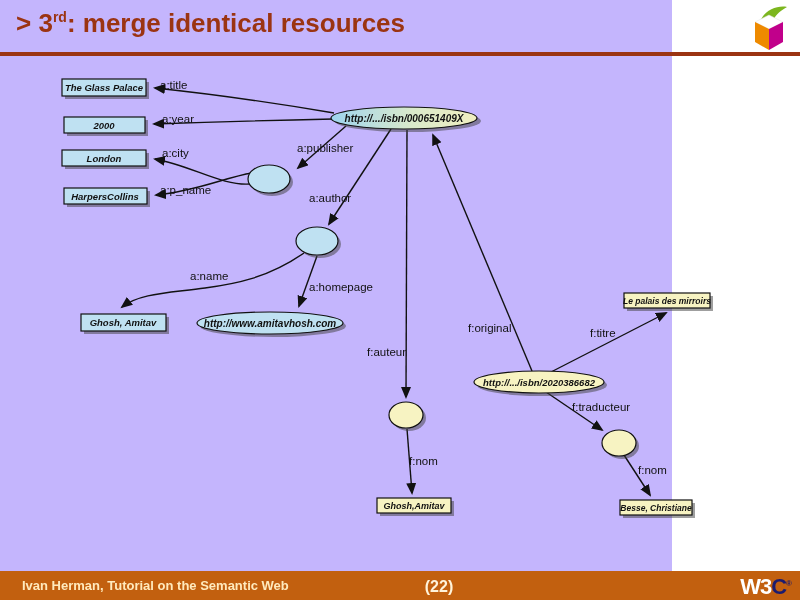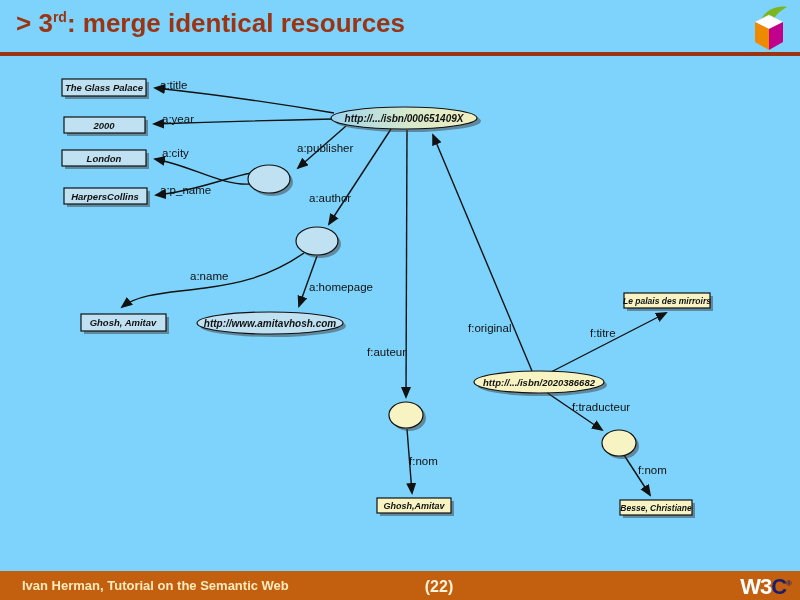--- a/index.html
+++ b/index.html
@@ -1,18 +1,18 @@
 <!DOCTYPE html>
 <html><head>
 <meta charset="utf-8">
 <style>
   html,body{margin:0;padding:0;}
   body{width:800px;height:600px;overflow:hidden;background:#ffffff;
        font-family:"Liberation Sans",sans-serif;}
-  .slide{position:relative;width:800px;height:600px;background:#7dd3fc;}
+  .slide{position:relative;width:672px;height:600px;background:#c4b5fd;}
 
   
   .header{position:absolute;left:0;top:0;width:800px;height:58px;}
   .title{position:absolute;left:16px;top:8px;font-size:26px;font-weight:bold;
          color:#9b3412;white-space:nowrap;}
   .title sup{font-size:14px;vertical-align:super;}
   .rule{position:absolute;left:0;top:52px;width:800px;height:4px;background:#9b3412;}
   .cube-logo{position:absolute;right:10px;top:4px;}
 
   

